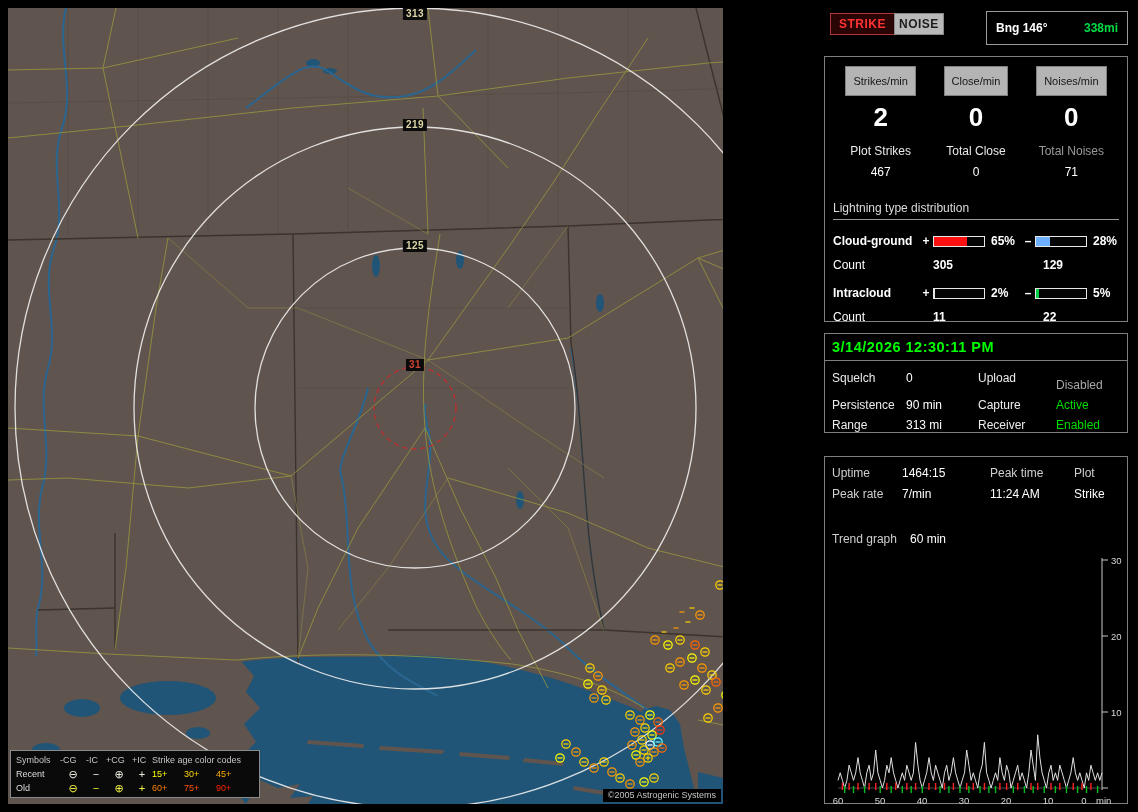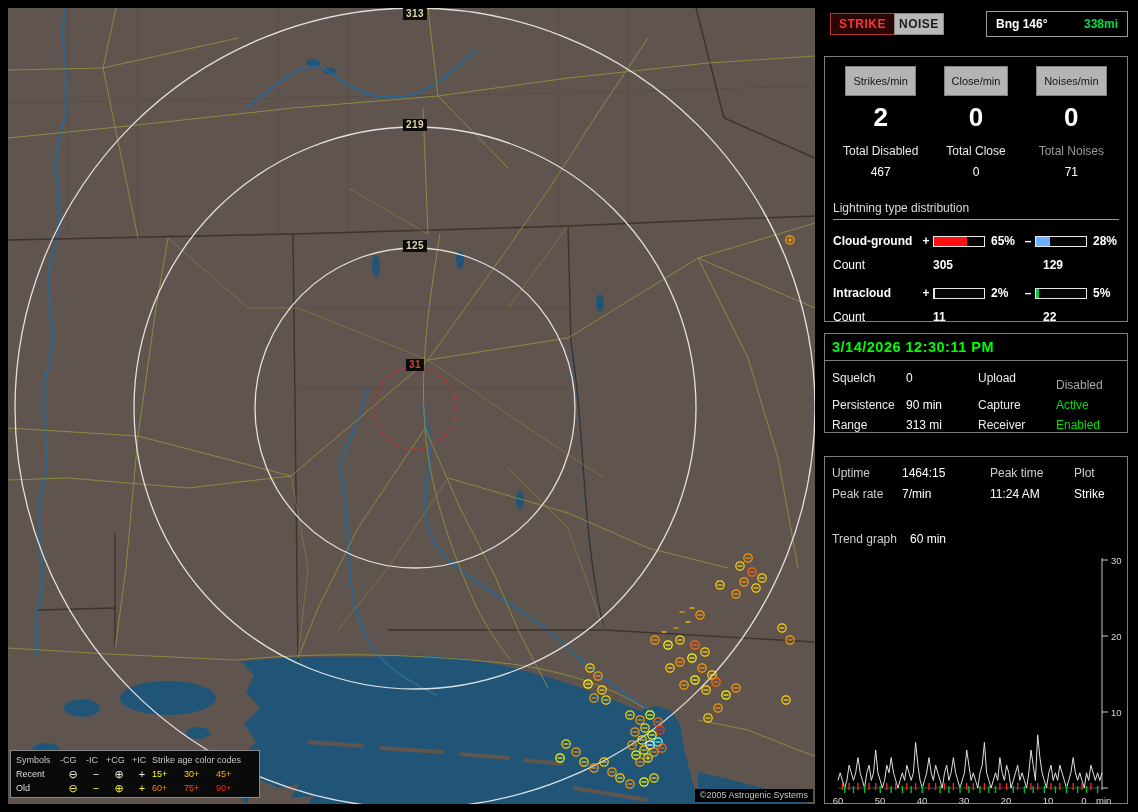--- a/index.html
+++ b/index.html
@@ -1,20 +1,20 @@
 <!DOCTYPE html>
 <html><head>
 <meta charset="utf-8">
 <style>
   *{box-sizing:border-box;margin:0;padding:0}
   html,body{width:1138px;height:812px;background:#000;overflow:hidden;
     font-family:"Liberation Sans",sans-serif;color:#fff;position:relative}
 
   
-  .map{position:absolute;left:8px;top:8px;width:807px;height:796px;background:#60544e;overflow:hidden}
+  .map{position:absolute;left:8px;top:8px;width:715px;height:796px;background:#60544e;overflow:hidden}
   .map svg{position:absolute;left:0;top:0}
   .ring-label{position:absolute;transform:translateX(-50%);background:#0b0b0b;
     font-size:10px;line-height:12px;padding:0 3px;font-weight:bold;letter-spacing:.5px}
   .copyright{position:absolute;right:2px;bottom:2px;background:#000;color:#c4c4c4;
     font-size:9px;padding:1px 5px;line-height:11px}
 
   
   .legend{position:absolute;left:2px;bottom:6px;background:#0a0a0a;border:1px solid #8a8a8a;
     font-size:9px;color:#ddd;padding:2px 5px}
   .lg-row{display:grid;grid-template-columns:44px 26px 20px 26px 20px 32px 32px 38px;align-items:center;height:14px}
@@ -26,21 +26,21 @@
   
   .sidebar{position:absolute;left:822px;top:0;width:312px;height:812px;font-size:12px}
   .panel{position:absolute;left:2px;right:6px;border:1px solid #7e7e7e;background:#000}
 
   
   .topbar{position:absolute;left:2px;right:6px;top:10px;height:30px}
   .strike-btn{position:absolute;left:6px;top:3px;background:#2a0505;color:#ff3333;
     border:1px solid #b03434;font-weight:bold;font-size:12px;letter-spacing:.5px;padding:3px 8px;cursor:pointer;font-family:inherit}
   .noise-btn{position:absolute;left:70px;top:3px;background:#b8b8b8;color:#1c1c1c;
     border:1px solid #888;font-size:12px;font-weight:bold;letter-spacing:.5px;padding:3px 4px;cursor:pointer;font-family:inherit}
-  .bng-box{position:absolute;right:0;top:1px;width:142px;height:26px;border:1px solid #9a9a9a;
+  .bng-box{position:absolute;right:0;top:1px;width:142px;height:34px;border:1px solid #9a9a9a;
     background:#000;display:flex;align-items:center;justify-content:space-between;padding:0 9px}
   .bng-box .lbl{font-weight:bold;color:#fff}
   .bng-box .dist{font-weight:bold;color:#00dd44}
 
   
   .panel-rates{top:56px;height:266px;padding:9px 8px 6px}
   .rate-cols{display:grid;grid-template-columns:1fr 1fr 1fr;text-align:center}
   .chip{display:inline-block;background:#b4b4b4;color:#161616;border:1px solid #808080;
     font-size:11px;padding:8px 7px;cursor:pointer}
   .big-num{font-size:26px;font-weight:bold;margin-top:6px;height:32px}
@@ -381,21 +381,21 @@
       <span class="lbl">Bng 146°</span>
       <span class="dist">338mi</span>
     </div>
   </div>
 
   <div class="panel panel-rates">
     <div class="rate-cols">
       <div class="rate-col">
         <span class="chip">Strikes/min</span>
         <div class="big-num">2</div>
-        <div class="total-label">Total Disabled</div>
+        <div class="total-label">Plot Strikes</div>
         <div class="total-val">467</div>
       </div>
       <div class="rate-col">
         <span class="chip">Close/min</span>
         <div class="big-num">0</div>
         <div class="total-label">Total Close</div>
         <div class="total-val">0</div>
       </div>
       <div class="rate-col">
         <span class="chip">Noises/min</span>

